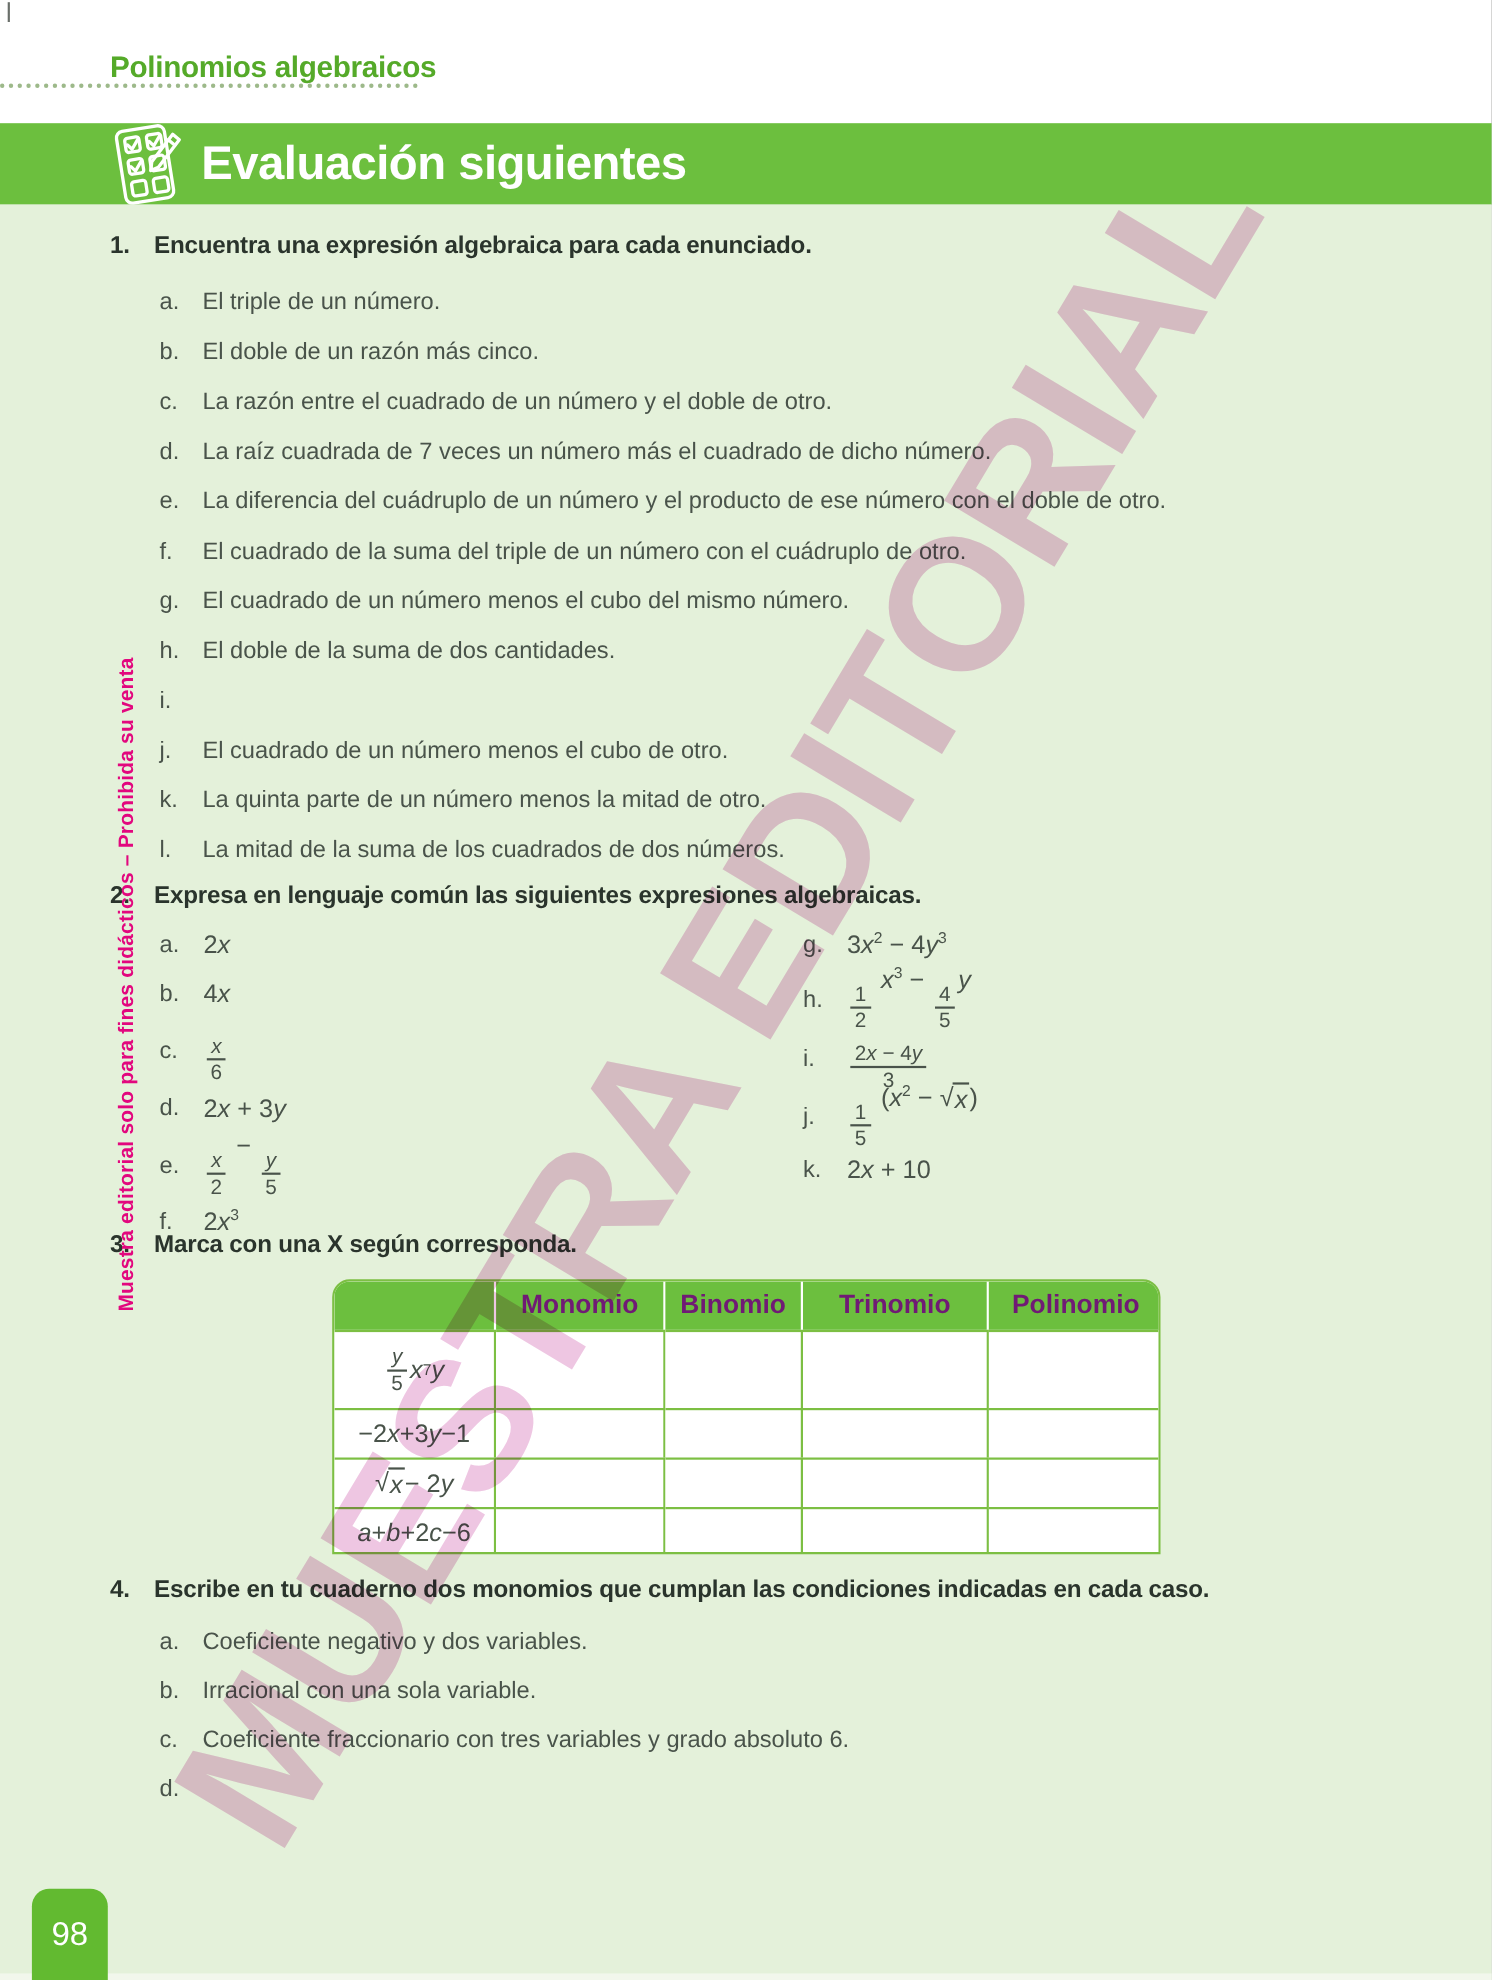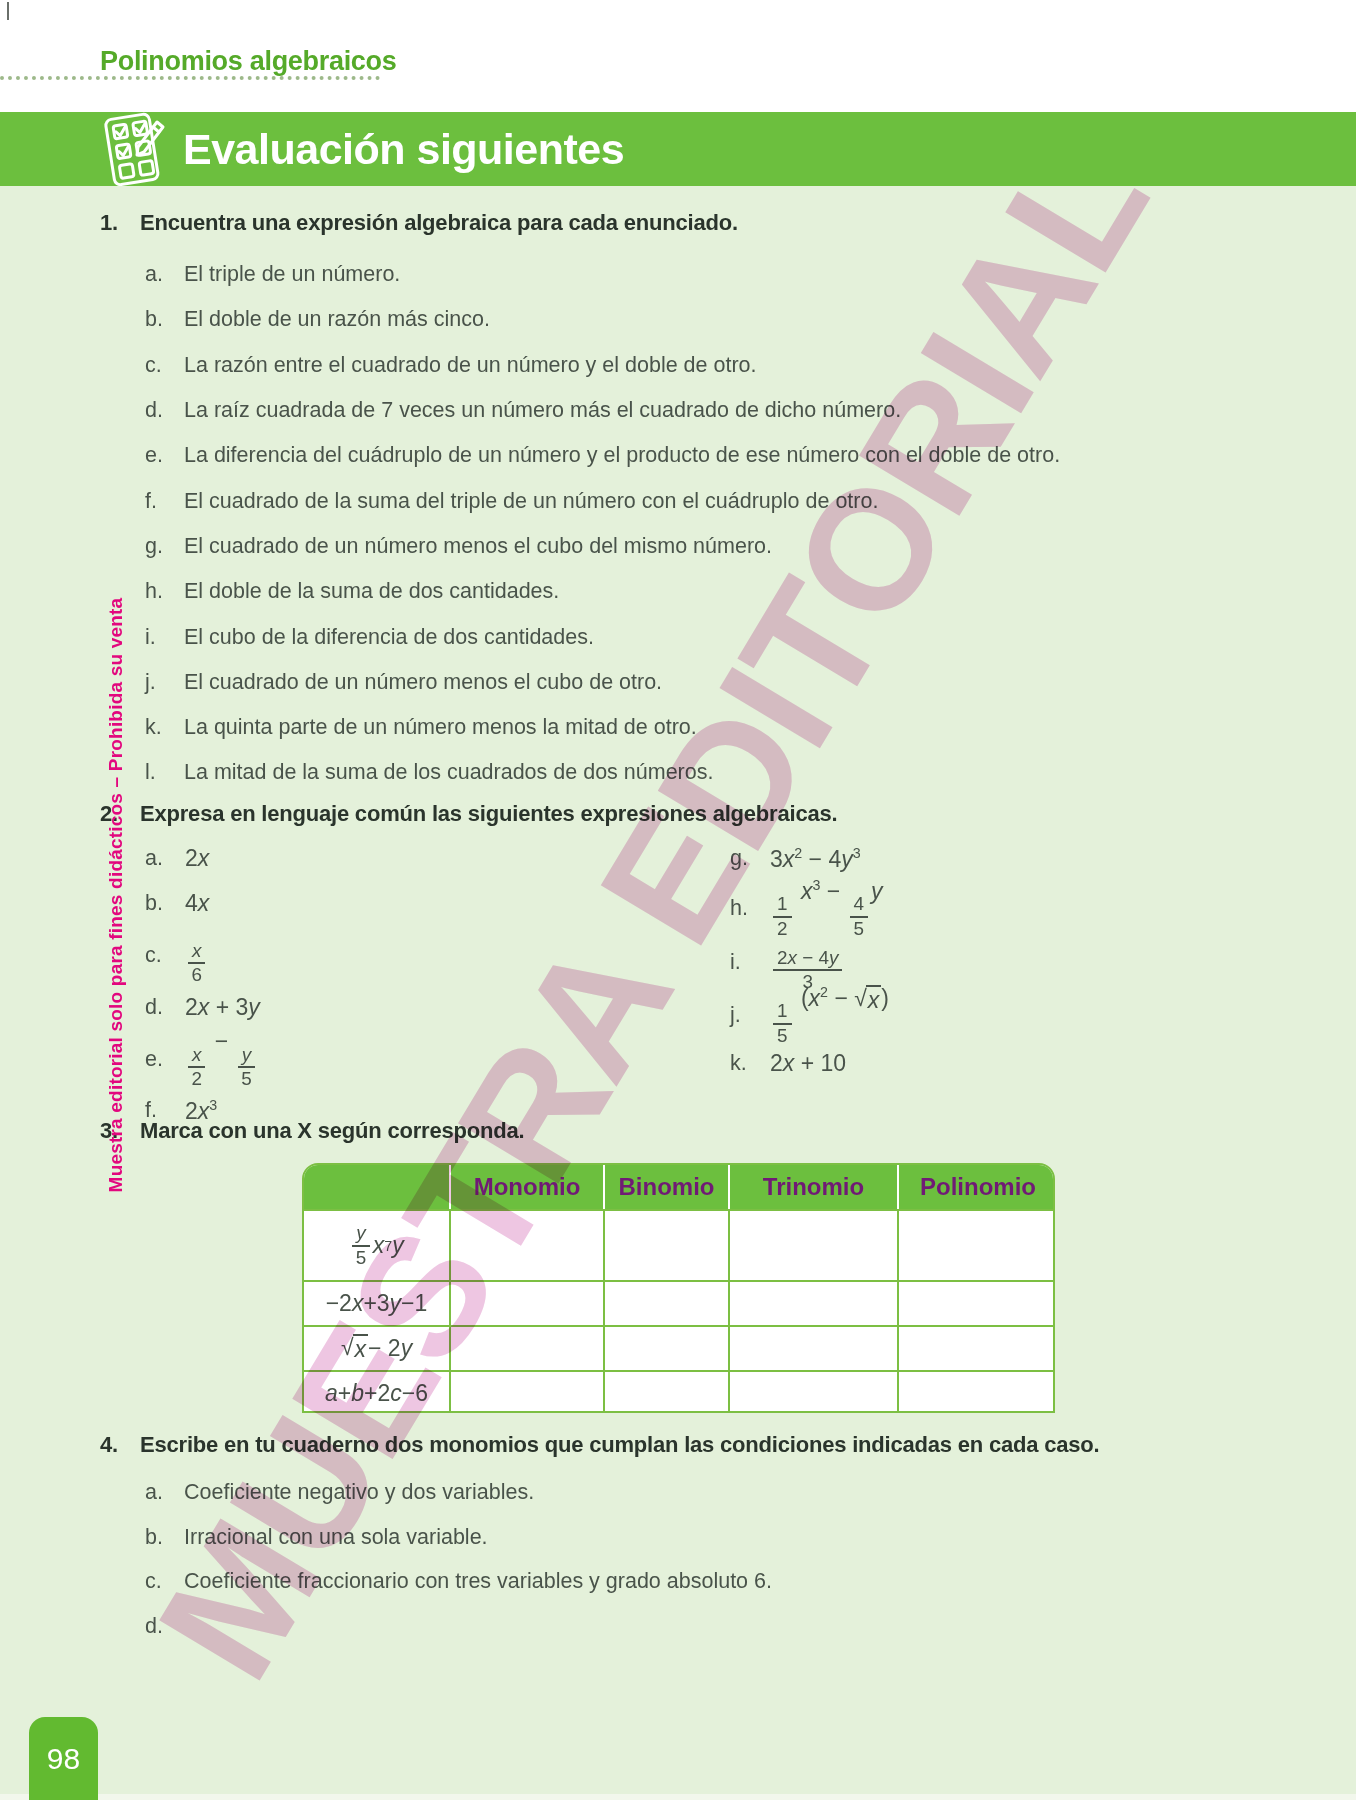--- a/index.html
+++ b/index.html
@@ -161,21 +161,20 @@
       <div class="li" style="height: 45.3px;">
         <span class="lbl">g.</span>
         <span>El cuadrado de un número menos el cubo del mismo número.</span>
       </div>
       <div class="li" style="height: 45.3px;">
         <span class="lbl">h.</span>
         <span>El doble de la suma de dos cantidades.</span>
       </div>
       <div class="li" style="height: 45.3px;">
         <span class="lbl">i.</span>
-        <span>El cubo de la diferencia de dos cantidades.</span>
       </div>
       <div class="li" style="height: 45.3px;">
         <span class="lbl">j.</span>
         <span>El cuadrado de un número menos el cubo de otro.</span>
       </div>
       <div class="li" style="height: 45.3px;">
         <span class="lbl">k.</span>
         <span>La quinta parte de un número menos la mitad de otro.</span>
       </div>
       <div class="li" style="height: 45.3px;">

